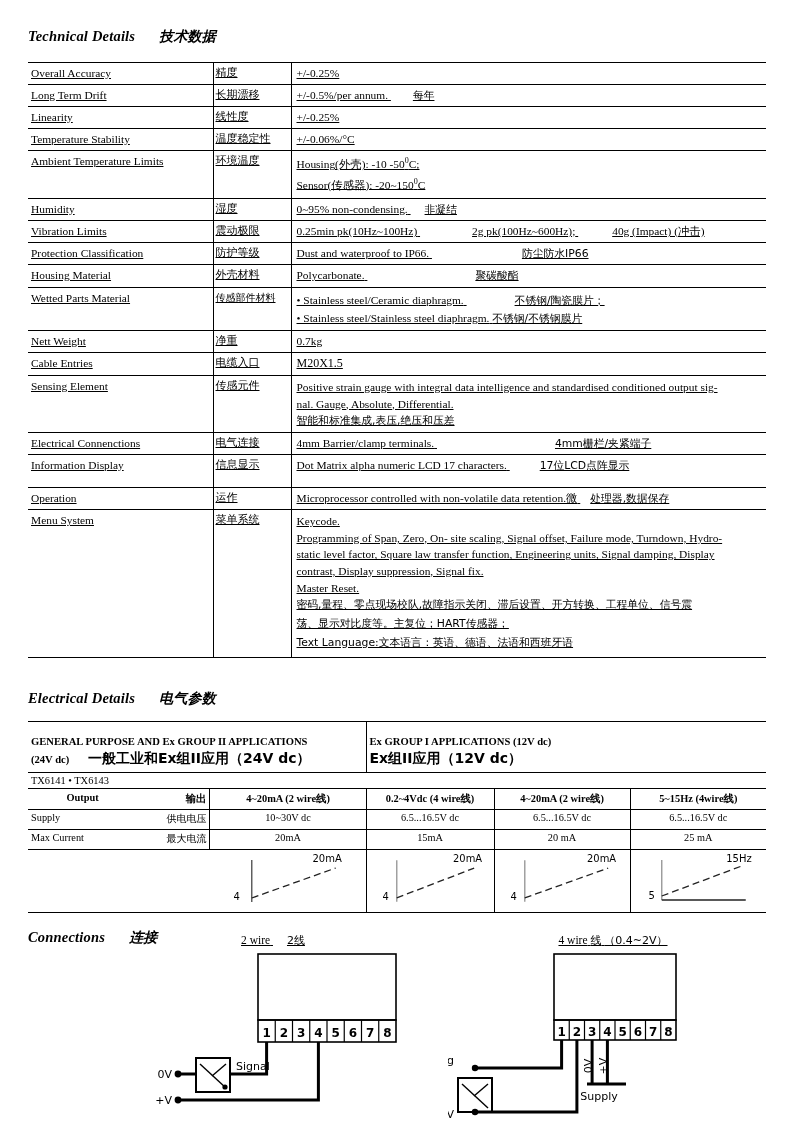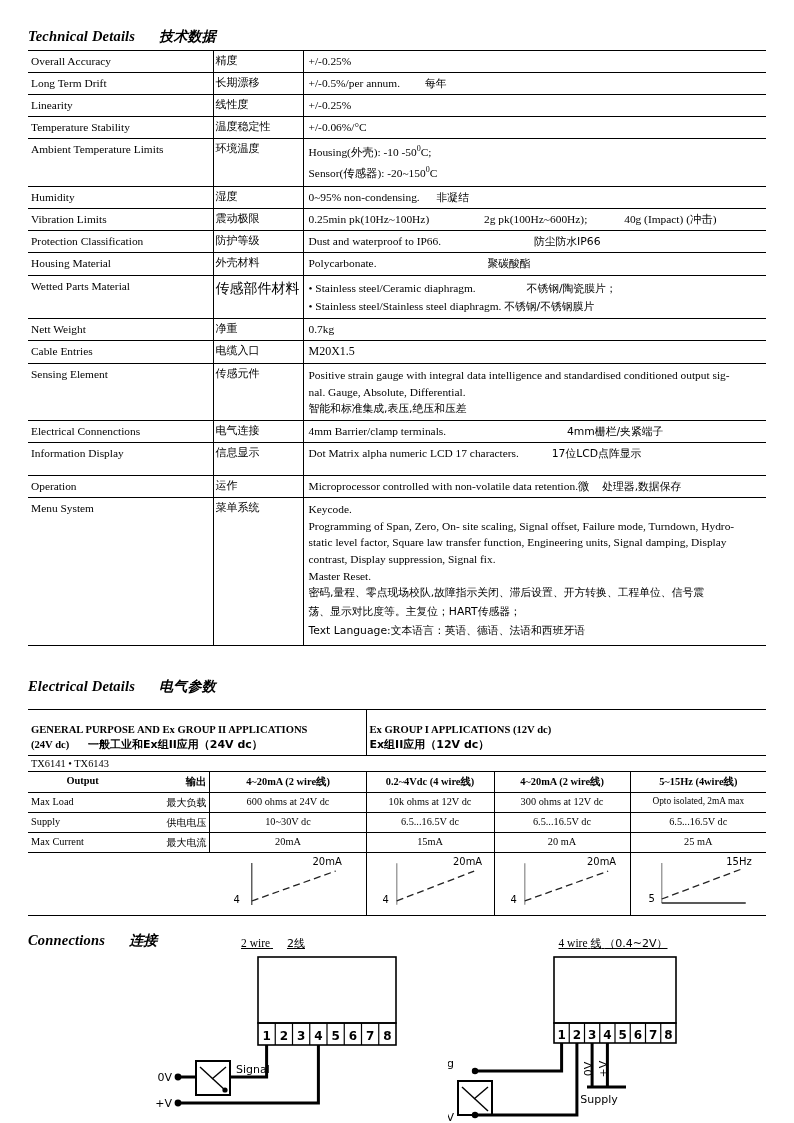--- a/index.html
+++ b/index.html
@@ -16,21 +16,21 @@
   
   .sec-head { font-weight:bold; font-style:italic; font-size:14.5px; letter-spacing:.2px; }
   .sec-head .en { margin-right:24px; }
   .sec-head .cn { font-family:"DejaVu Sans", sans-serif; font-style:italic; font-weight:bold; font-size:14px; }
 
   
   table { border-collapse:collapse; width:100%; }
   td, th { vertical-align:top; padding:0; }
 
   
-  .tech { margin-top:4px; border-top:1.6px solid #000; border-bottom:1.6px solid #000; }
+  .tech { margin-top:16px; border-top:1.6px solid #000; border-bottom:1.6px solid #000;text-decoration:underline; }
   .tech tr > td { border-bottom:0.8px solid #000; }
   .tech tr:last-child > td { border-bottom:none; }
   .tech td.c1 {
     width:185px; padding:3px 4px 3px 3px; font-size:11.4px; line-height:1.28;
     border-right:0.8px solid #000;
   }
   .tech td.c2 {
     width:78px; padding:3px 3px 3px 2px; font-size:11px; line-height:1.3;
     text-align:left; font-family:"DejaVu Sans", sans-serif;
     border-right:0.8px solid #000; white-space:nowrap;
@@ -42,21 +42,21 @@
 
   
   .elec-wrap { margin-top:32px; }
   .elec { margin-top:13px; border-top:1.6px solid #000; }
   .elec td { font-size:10.6px; }
   .apphdr td {
     border-bottom:0.8px solid #000; padding:12px 4px 3px 3px;
     font-weight:bold; font-size:10.6px; line-height:1.42;
   }
   .apphdr td.left { border-right:0.8px solid #000; }
-  .apphdr .cn { font-family:"DejaVu Sans", sans-serif; font-weight:bold; font-size:11px; }
+  .apphdr .cn { font-family:"DejaVu Sans", sans-serif; font-weight:bold; font-size:14px; }
   .modelrow td { padding:2px 3px; font-size:10.4px; border-bottom:1.4px solid #000; }
   .colhdr td {
     font-weight:bold; text-align:center; padding:3px 2px;
     border-bottom:0.8px solid #000; border-right:0.8px solid #000; font-size:10.4px;
   }
   .colhdr td:last-child { border-right:none; }
   .colhdr td.k { text-align:center; padding-left:3px; border-right:none; }
   .colhdr td.kc { text-align:right; padding-right:3px; font-family:"DejaVu Sans", sans-serif; }
   .drow td {
     text-align:center; padding:2.5px 2px; border-bottom:0.8px solid #000;
@@ -153,21 +153,21 @@
     <tr>
       <td class="c1">Housing Material</td>
       <td class="c2">外壳材料</td>
       <td class="c3">
         <span>Polycarbonate.</span>
         <span class="gap" style="width:108px"></span><span class="cn-in">聚碳酸酯</span>
       </td>
     </tr>
     <tr>
       <td class="c1">Wetted Parts Material</td>
-      <td class="c2" style="font-size:14px">传感部件材料</td>
+      <td class="c2" style="font-size:10px">传感部件材料</td>
       <td class="c3" style="line-height:1.6">
         <span>• Stainless steel/Ceramic diaphragm.</span>
         <span class="gap" style="width:48px"></span><span class="cn-in">不锈钢/陶瓷膜片；</span><br>
         <span>• Stainless steel/Stainless steel diaphragm.</span>
         <span class="cn-in">不锈钢/不锈钢膜片</span>
       </td>
     </tr>
     <tr>
       <td class="c1">Nett Weight</td>
       <td class="c2">净重</td>
@@ -249,28 +249,20 @@
       <tr class="modelrow">
         <td colspan="6">TX6141 • TX6143</td>
       </tr>
       <tr class="colhdr">
         <td class="k" style="width:100px">Output</td>
         <td class="kc" style="width:68px">输出</td>
         <td style="width:144px">4~20mA (2 wire线)</td>
         <td style="width:128px">0.2~4Vdc  (4 wire线)</td>
         <td style="width:136px">4~20mA  (2 wire线)</td>
         <td>5~15Hz  (4wire线)</td>
-      </tr>
-      <tr class="drow">
-        <td class="k">Max Load</td>
-        <td class="kc">最大负载</td>
-        <td>600 ohms at 24V dc</td>
-        <td>10k ohms at 12V dc</td>
-        <td>300 ohms at 12V dc</td>
-        <td style="font-size:9.4px">Opto isolated, 2mA max</td>
       </tr>
       <tr class="drow">
         <td class="k">Supply</td>
         <td class="kc">供电电压</td>
         <td>10~30V dc</td>
         <td>6.5...16.5V dc</td>
         <td>6.5...16.5V dc</td>
         <td>6.5...16.5V dc</td>
       </tr>
       <tr class="drow">

